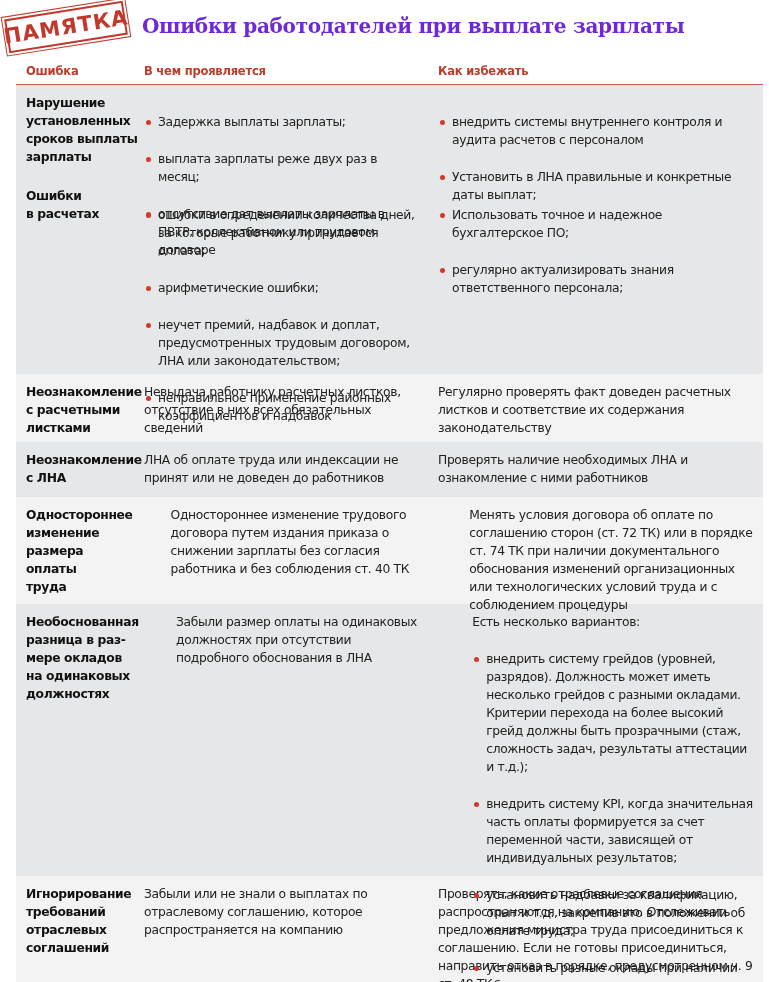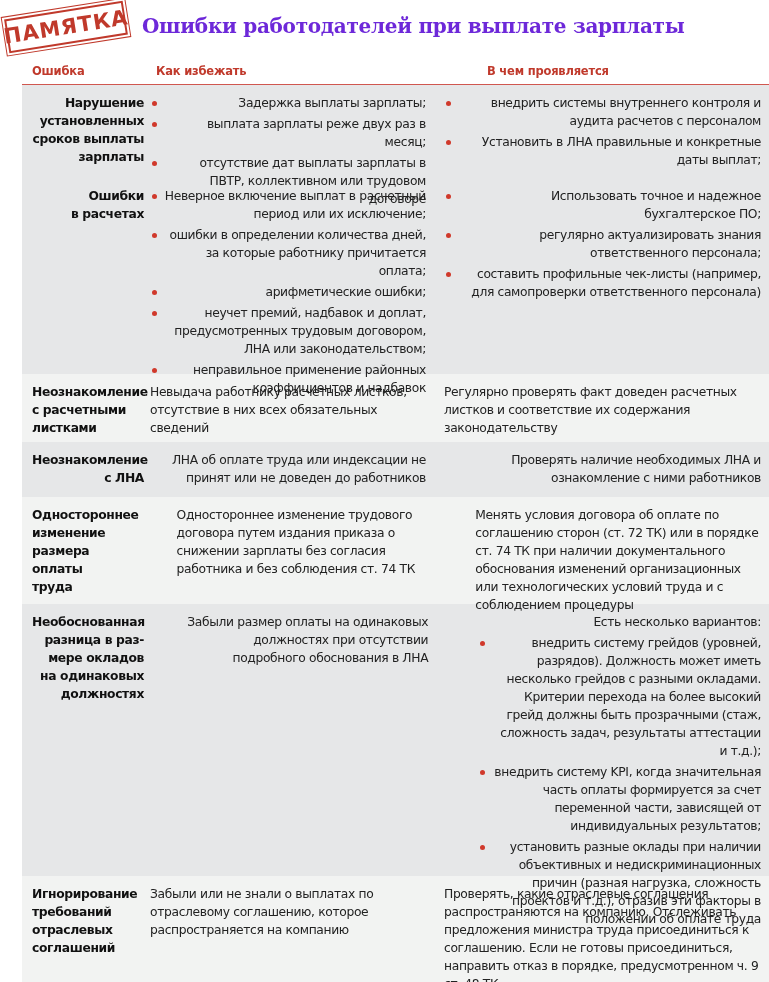--- a/index.html
+++ b/index.html
@@ -15,58 +15,58 @@
     display: flex; align-items: center; justify-content: center;
     color: #c0392b; font-family: "DejaVu Sans", sans-serif; font-weight: bold;
     font-size: 21px; letter-spacing: 1px;
   }
   .title {
     position: absolute; left: 142px; top: 14px;
     font-family: "DejaVu Serif", "Liberation Serif", serif; font-weight: bold;
     font-size: 20px; color: #6d28d9; letter-spacing: -0.3px;
   }
 
-  .table { position: absolute; left: 22px; top: 60px; width: 747px; }
+  .table { position: absolute; left: 16px; top: 60px; width: 747px; }
   .thead { display: flex; height: 25px; border-bottom: 1.5px solid #d0574f; }
   .th { color: #c0392b; font-weight: bold; font-size: 11.5px; padding-top: 4px; letter-spacing: -0.2px; }
   .c1 { width: 122px; padding-left: 10px; }
   .c2 { width: 288px; padding-left: 6px; padding-right: 6px; }
   .c3 { width: 337px; padding-left: 12px; padding-right: 8px; }
 
   .row { display: flex; padding: 9px 0 13px 0; }
   .row.light { background: #f2f3f2; }
-  .row.dark { background: #e6e7e8; text-align: right; }
+  .row.dark { background: #e6e7e8; }
   .cell { font-size: 12.3px; line-height: 18px; letter-spacing: -0.35px; }
   .cell.c1 { font-weight: bold; color: #111; }
   .cell.c2, .cell.c3 { color: #222; }
 
   ul { list-style: none; }
-  li { position: relative; padding-left: 14px; margin-bottom: 3px; }
+  li { position: relative; padding-left: 14px; margin-bottom: 3px; margin-top: 19px; }
   li:last-child { margin-bottom: 0; }
   li::before {
     content: ""; position: absolute; left: 2px; top: 7px;
     width: 5px; height: 5px; border-radius: 50%; background: #d0392b;
   }
   .intro { margin-bottom: 3px; }
   .para { white-space: pre-line; }
   .label { white-space: pre-line; }
 </style>
 </head>
 <body>
 
 <div class="stamp">
   <span>ПАМЯТКА</span>
 </div>
 <h1 class="title">Ошибки работодателей при выплате зарплаты</h1>
 
 <div class="table">
   <div class="thead">
     <div class="th c1">Ошибка</div>
+    <div class="th c2">В чем проявляется</div>
     <div class="th c3">Как избежать</div>
-    <div class="th c2">В чем проявляется</div>
   </div>
 
   <div class="row dark" style="height:93px;">
     <div class="cell c1 label">Нарушение
 установленных
 сроков выплаты
 зарплаты</div>
     <div class="cell c2">
       <ul>
         <li>Задержка выплаты зарплаты;</li>
@@ -80,32 +80,30 @@
         <li>Установить в ЛНА правильные и конкретные даты выплат;</li>
       </ul>
     </div>
   </div>
 
   <div class="row dark" style="height:196px; background:#e6e7e8;">
     <div class="cell c1 label">Ошибки
 в расчетах</div>
     <div class="cell c2">
       <ul>
-        <li>Неверное включение выплат в расчетный период или их исключение;</li>
         <li>ошибки в определении количества дней, за которые работнику причитается оплата;</li>
         <li>арифметические ошибки;</li>
         <li>неучет премий, надбавок и доплат, предусмотренных трудовым договором, ЛНА или законодательством;</li>
         <li>неправильное применение районных коэффициентов и надбавок</li>
       </ul>
     </div>
     <div class="cell c3">
       <ul>
         <li>Использовать точное и надежное бухгалтерское ПО;</li>
         <li>регулярно актуализировать знания ответственного персонала;</li>
-        <li>составить профильные чек-листы (например, для самопроверки ответственного персонала)</li>
       </ul>
     </div>
   </div>
 
   <div class="row light" style="height:68px;">
     <div class="cell c1 label">Неознакомление
 с расчетными
 листками</div>
     <div class="cell c2 para">Невыдача работнику расчетных листков, отсутствие в них всех обязательных сведений</div>
     <div class="cell c3 para">Регулярно проверять факт доведен расчетных листков и соответствие их содержания законодательству</div>
@@ -116,36 +114,37 @@
 с ЛНА</div>
     <div class="cell c2 para">ЛНА об оплате труда или индексации не принят или не доведен до работников</div>
     <div class="cell c3 para">Проверять наличие необходимых ЛНА и ознакомление с ними работников</div>
   </div>
 
   <div class="row light" style="height:107px;gap:32px;">
     <div class="cell c1 label">Одностороннее
 изменение
 размера оплаты
 труда</div>
-    <div class="cell c2 para">Одностороннее изменение трудового договора путем издания приказа о снижении зарплаты без согласия работника и без соблюдения ст. 74 ТК</div>
+    <div class="cell c2 para">Одностороннее изменение трудового договора путем издания приказа о снижении зарплаты без согласия работника и без соблюдения ст. 40 ТК</div>
     <div class="cell c3 para">Менять условия договора об оплате по соглашению сторон (ст. 72 ТК) или в порядке ст. 74 ТК при наличии документального обоснования изменений организационных или технологических условий труда и с соблюдением процедуры</div>
   </div>
 
   <div class="row dark" style="height:272px;gap:32px;">
     <div class="cell c1 label">Необоснованная
 разница в раз-
 мере окладов
 на одинаковых
 должностях</div>
     <div class="cell c2 para">Забыли размер оплаты на одинаковых должностях при отсутствии подробного обоснования в ЛНА</div>
     <div class="cell c3">
       <div class="intro">Есть несколько вариантов:</div>
       <ul>
         <li>внедрить систему грейдов (уровней, разрядов). Должность может иметь несколько грейдов с разными окладами. Критерии перехода на более высокий грейд должны быть прозрачными (стаж, сложность задач, результаты аттестации и т.д.);</li>
         <li>внедрить систему KPI, когда значительная часть оплаты формируется за счет переменной части, зависящей от индивидуальных результатов;</li>
+        <li>установить надбавки за квалификацию, опыт и т.д., закрепив это в положении об оплате труда;</li>
         <li>установить разные оклады при наличии объективных и недискриминационных причин (разная нагрузка, сложность проектов и т.д.), отразив эти факторы в положении об оплате труда</li>
       </ul>
     </div>
   </div>
 
   <div class="row light" style="height:106px;">
     <div class="cell c1 label">Игнорирование
 требований
 отраслевых
 соглашений</div>

